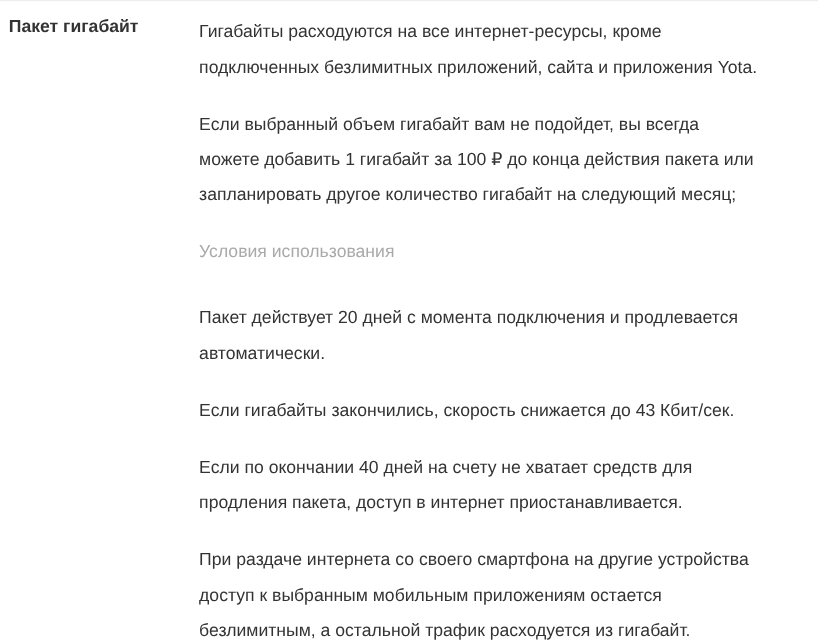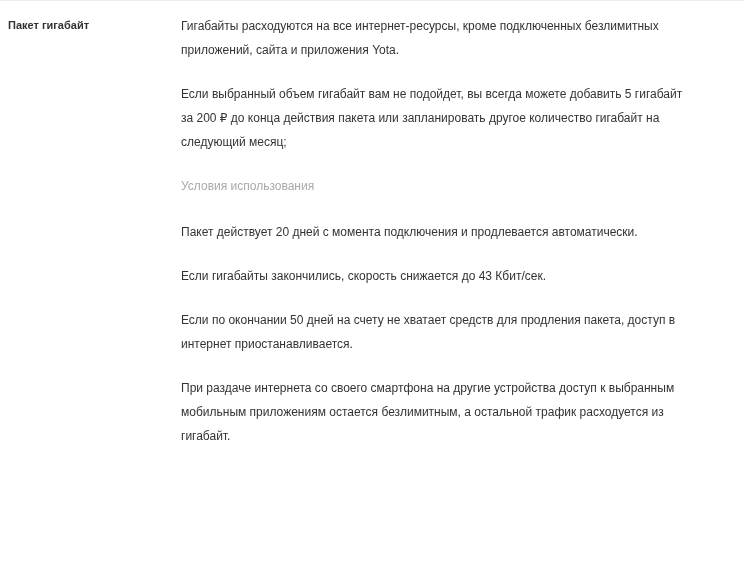--- a/index.html
+++ b/index.html
@@ -21,65 +21,65 @@
     display: flex;
     align-items: flex-start;
   }
   .label-col {
     flex: 0 0 181px;
     width: 181px;
     box-sizing: border-box;
     padding-left: 8px;
   }
   .row-label {
-    font-size: 11px;
+    font-size: 16px;
     line-height: 22px;
     font-weight: bold;
     color: #333333;
   }
   .content-col {
     width: 508px;
     max-width: 508px;
   }
   .content-col p {
     margin: 0 0 20px 0;
-    font-size: 12px;
-    line-height: 24px;
+    font-size: 16px;
+    line-height: 32px;
     color: #333333;
   }
   .content-col p.note {
     color: #a9a9a9;
     margin-top: 0;
-    margin-bottom: 22px;
+    margin-bottom: 28px;
   }
   .content-col p:last-child {
     margin-bottom: 0;
   }
 </style>
 </head>
 <body>
 
 <div class="page">
   <div class="row">
 
     <div class="label-col">
       <div class="row-label">Пакет гигабайт</div>
     </div>
 
     <div class="content-col">
       <p class="body">Гигабайты расходуются на все интернет-ресурсы, кроме подключенных безлимитных приложений, сайта и приложения Yota.</p>
 
-      <p class="body">Если выбранный объем гигабайт вам не подойдет, вы всегда можете добавить 5 гигабайт за 200 ₽ до конца действия пакета или запланировать другое количество гигабайт на следующий месяц;</p>
+      <p class="body">Если выбранный объем гигабайт вам не подойдет, вы всегда можете добавить 1 гигабайт за 100 ₽ до конца действия пакета или запланировать другое количество гигабайт на следующий месяц;</p>
 
       <p class="note">Условия использования</p>
 
       <p class="body">Пакет действует 20 дней с момента подключения и продлевается автоматически.</p>
 
       <p class="body">Если гигабайты закончились, скорость снижается до 43 Кбит/сек.</p>
 
-      <p class="body">Если по окончании 50 дней на счету не хватает средств для продления пакета, доступ в интернет приостанавливается.</p>
+      <p class="body">Если по окончании 40 дней на счету не хватает средств для продления пакета, доступ в интернет приостанавливается.</p>
 
 
       <p class="body">При раздаче интернета со своего смартфона на другие устройства доступ к выбранным мобильным приложениям остается безлимитным, а остальной трафик расходуется из гигабайт.</p>
     </div>
 
   </div>
 </div>
 
 </body></html>

